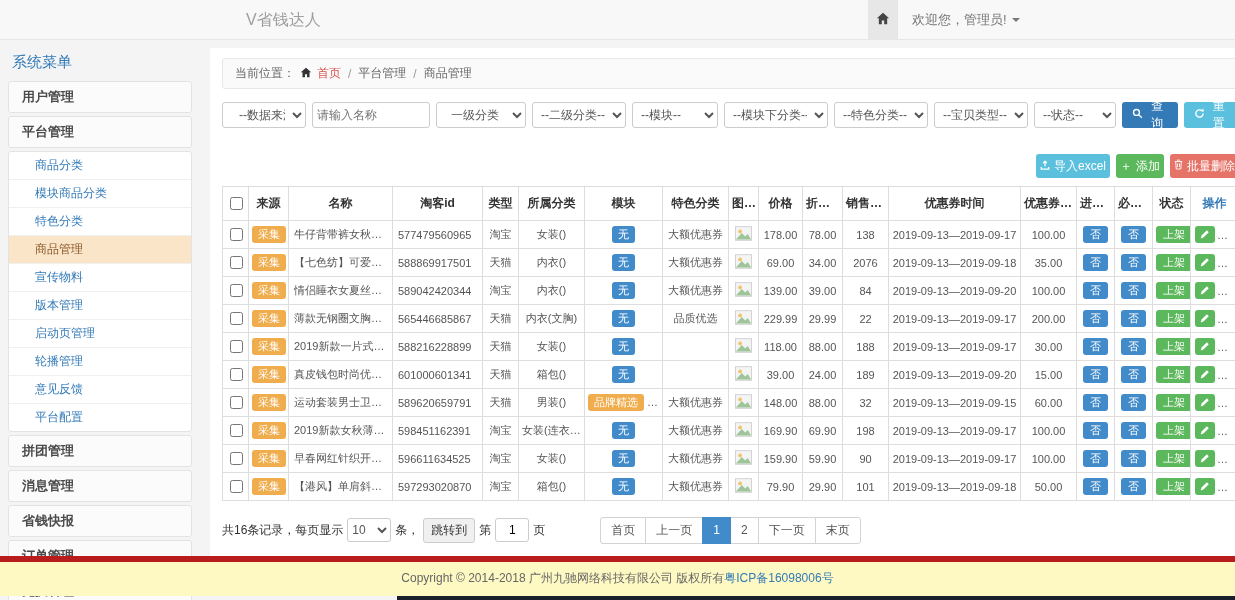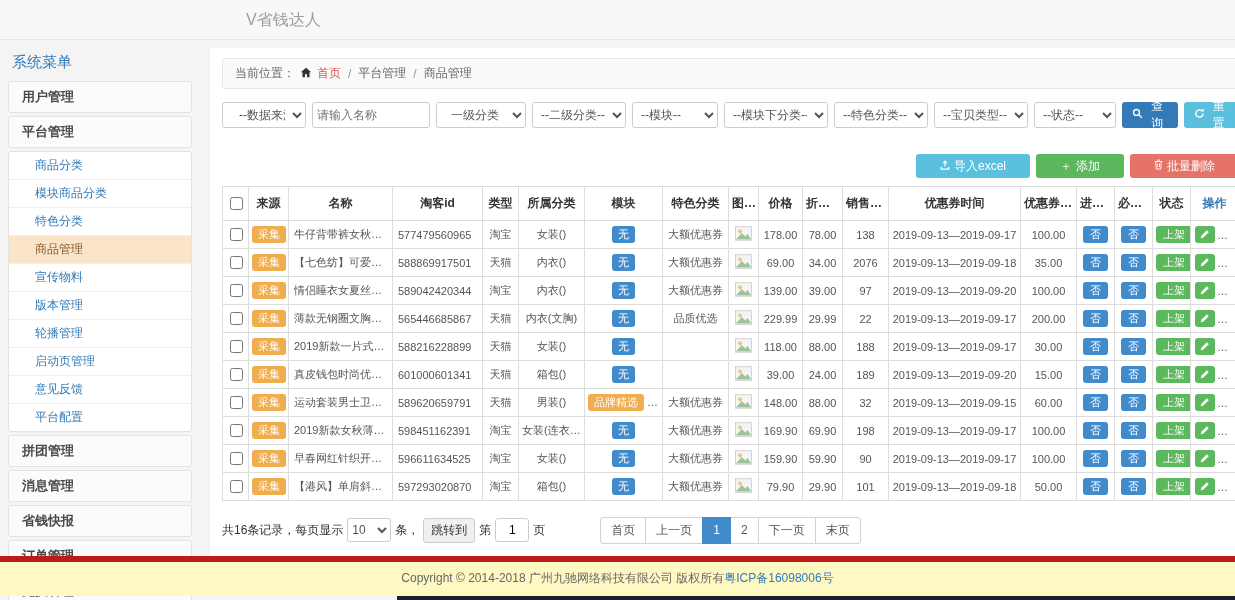--- a/index.html
+++ b/index.html
@@ -34,21 +34,21 @@
   .filter-row { display:flex; gap:6px; margin-top:13px; align-items:center; }
   #filters-slot { display:flex; gap:6px; align-items:center; }
   .flt-select, .flt-input { height:26px; border:1px solid #ccc; border-radius:3px; font-size:12px; color:#555; background:#fff; padding:0 4px; font-family:inherit; }
   .btn { height:26px; border:none; border-radius:3px; color:#fff; font-size:12px; padding:0 10px; display:inline-flex; align-items:center; gap:4px; cursor:pointer; font-family:inherit; }
   .btn-primary { background:#337ab7; }
   .btn-info { background:#5bc0de; }
   .btn-success { background:#5cb85c; }
   .btn-danger { background:#e57368; }
   
   .action-row { display:flex; justify-content:flex-end; gap:6px; margin-top:26px; margin-bottom:8px; }
-  .btn-sm { height:24px; padding:0 24px; }
+  .btn-sm { height:24px; padding:0 4px; }
   
   table { width:100%; border-collapse:collapse; background:#fff; table-layout:fixed; }
   th, td { border:1px solid #ddd; padding:4px 3px; text-align:center; vertical-align:middle; overflow:hidden; white-space:nowrap; text-overflow:ellipsis; font-size:11px; color:#555; }
   th { font-weight:bold; color:#333; font-size:12px; padding:7px 3px; }
   th.th-op { color:#337ab7; }
   td.cell-left { text-align:left; padding-left:5px; }
   .badge { display:inline-block; padding:2px 6px; border-radius:3px; color:#fff; font-size:11px; line-height:1.2; }
   .badge-orange { background:#f0ad4e; }
   .badge-blue { background:#428bca; }
   .module-extra { color:#555; margin-left:2px; }
@@ -73,38 +73,51 @@
   
   .footer { position:absolute; left:0; right:0; bottom:4px; background:#fef9c3; text-align:center; padding:8px 0 9px; font-size:12px; color:#666; border-top:6px solid #b91c1c; }
   .icp-link { color:#337ab7; text-decoration:none; cursor:pointer; }
   .hscroll { position:absolute; bottom:0; left:397px; right:0; height:4px; background:#1b1e2b; }
 </style>
 </head>
 <body>
 
 <div class="navbar">
   <div class="brand">V省钱达人</div>
+  <div class="nav-right">
+    <div class="home-btn">
+      <span>
+        <svg width="14" height="13" viewBox="0 0 16 15">
+            <path d="M8 1 L15 7.2 H12.8 V14 H9.4 V9.8 H6.6 V14 H3.2 V7.2 H1 Z" fill="#444"></path>
+          </svg>
+      </span>
+    </div>
+    <div class="welcome">
+      <span>欢迎您，管理员!</span>
+      <span class="caret"></span>
+    </div>
+  </div>
 </div>
 
 <div class="layout">
 
   <aside class="sidebar">
     <div class="side-title">系统菜单</div>
     <div id="sidebar-items">
         <div class="side-item">用户管理</div>
         <div class="side-item">平台管理</div>
         <div class="side-sub">
           <div class="sub-item">商品分类</div>
           <div class="sub-item">模块商品分类</div>
           <div class="sub-item">特色分类</div>
           <div class="sub-item active">商品管理</div>
           <div class="sub-item">宣传物料</div>
           <div class="sub-item">版本管理</div>
+          <div class="sub-item">启动页管理</div>
           <div class="sub-item">轮播管理</div>
-          <div class="sub-item">启动页管理</div>
           <div class="sub-item">意见反馈</div>
           <div class="sub-item">平台配置</div>
         </div>
         <div class="side-item">拼团管理</div>
         <div class="side-item">消息管理</div>
         <div class="side-item">省钱快报</div>
         <div class="side-item">订单管理</div>
         <div class="side-item">兑换管理</div>
       </div>
   </aside>
@@ -277,21 +290,21 @@
             <td>内衣()</td>
             <td><span class="badge badge-blue">无</span></td>
             <td>大额优惠券</td>
             <td><svg width="17" height="15" viewBox="0 0 20 17">
                 <rect x="0.5" y="0.5" width="19" height="16" fill="#f4f4f4" stroke="#ccc"></rect>
                 <circle cx="6" cy="6" r="2.2" fill="#f0c36d"></circle>
                 <path d="M1 15.5 L8 8 L12 12 L15 9 L19 15.5 Z" fill="#9ec49a"></path>
               </svg></td>
             <td>139.00</td>
             <td>39.00</td>
-            <td>97</td>
+            <td>84</td>
             <td>2019-09-13—2019-09-20</td>
             <td>100.00</td>
             <td><button class="pill pill-blue">否</button></td>
             <td><button class="pill pill-blue">否</button></td>
             <td><button class="pill pill-green">上架</button></td>
             <td class="ops"><button class="btn-mini green">
                 <span><svg width="10" height="10" viewBox="0 0 16 16">
                     <path d="M1 15 L2.5 10.5 L11 2 L14 5 L5.5 13.5 Z" fill="#fff"></path>
                   </svg></span>
               </button><button class="btn-mini red">

